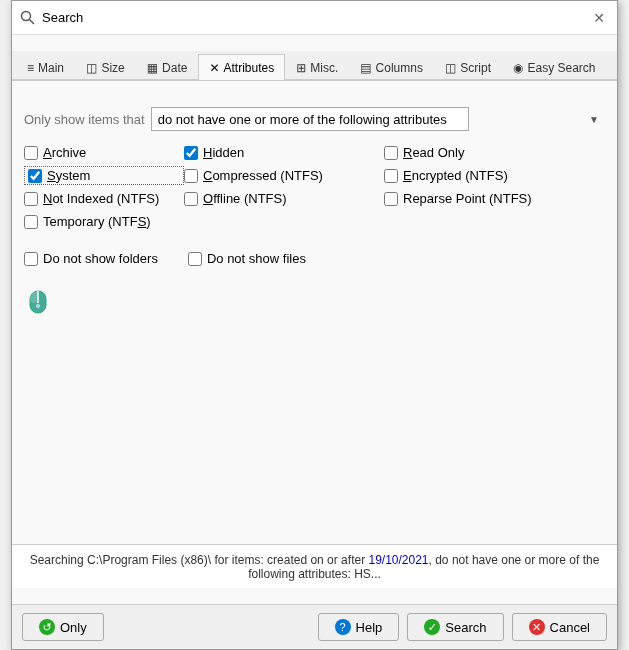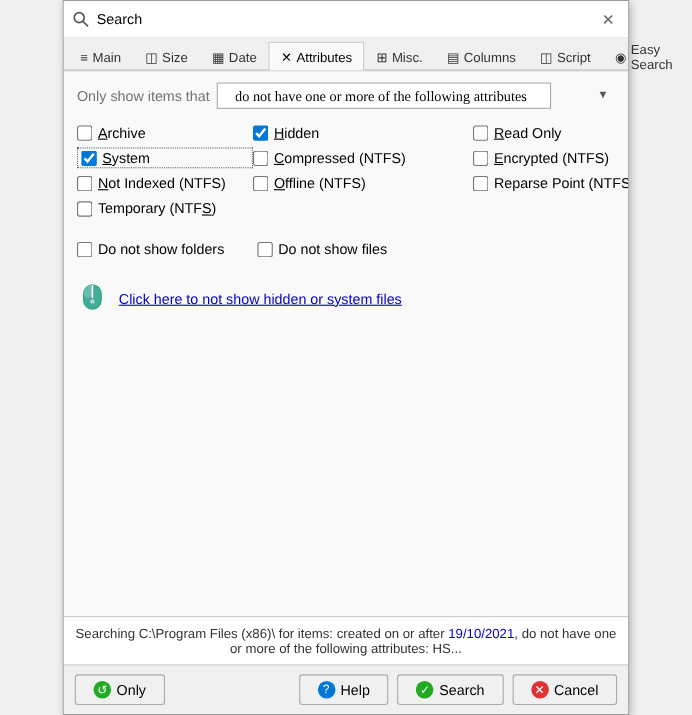--- a/index.html
+++ b/index.html
@@ -7,27 +7,28 @@
       font-family: 'Segoe UI', Tahoma, Geneva, Verdana, sans-serif;
       font-size: 13px;
       background: #f0f0f0;
       display: flex;
       align-items: center;
       justify-content: center;
       width: 629px;
       height: 650px;
     }
     .window {
-      width: 515px;
+      width: 607px;
       height: 650px;
       background: #f9f9f9;
       border: 1px solid #999;
       display: flex;
       flex-direction: column;
       box-shadow: 2px 2px 8px rgba(0,0,0,0.3);
+      gap: 16px;
     }
     .title-bar {
       background: #fff;
       display: flex;
       align-items: center;
       justify-content: space-between;
       padding: 6px 8px;
       border-bottom: 1px solid #ddd;
       height: 34px;
     }
@@ -108,27 +109,26 @@
     .show-items-label {
       font-size: 13px;
       color: #737373;
       white-space: nowrap;
     }
     .dropdown-select {
       flex: 1;
       height: 24px;
       border: 1px solid #aaa;
       background: white;
-      padding: 2px 20px 2px 16px;
+      padding: 2px 20px 2px 6px;
       font-size: 13px;
       appearance: none;
       -webkit-appearance: none;
       cursor: pointer;
       position: relative;
-      font-family: Liberation Serif, serif;
     }
     .dropdown-wrapper {
       flex: 1;
       position: relative;
     }
     .dropdown-wrapper::after {
       content: '▼';
       position: absolute;
       right: 6px;
       top: 50%;
@@ -385,21 +385,20 @@
 
     <div class="link-row">
       <div class="link-icon">
         <svg class="mouse-svg" viewBox="0 0 24 28" fill="none" xmlns="http://www.w3.org/2000/svg">
           <rect x="4" y="2" width="16" height="22" rx="8" fill="#4a9" stroke="#2a7" stroke-width="1"></rect>
           <line x1="12" y1="2" x2="12" y2="14" stroke="#fff" stroke-width="1.5"></line>
           <rect x="4" y="2" width="8" height="12" rx="4" fill="rgba(255,255,255,0.2)"></rect>
           <circle cx="12" cy="17" r="2" fill="#fff" opacity="0.6"></circle>
         </svg>
       </div>
-      <span class="link-text">Click here to not show hidden or system files</span>
     </div>
 
     <div class="spacer"></div>
   </div>
 
   <div class="status-bar">
     <span>
       Searching C:\Program Files (x86)\ for items: created on or after <span class="highlight">19/10/2021</span>, do not have one or more of the following attributes: HS...
     </span>
   </div>

